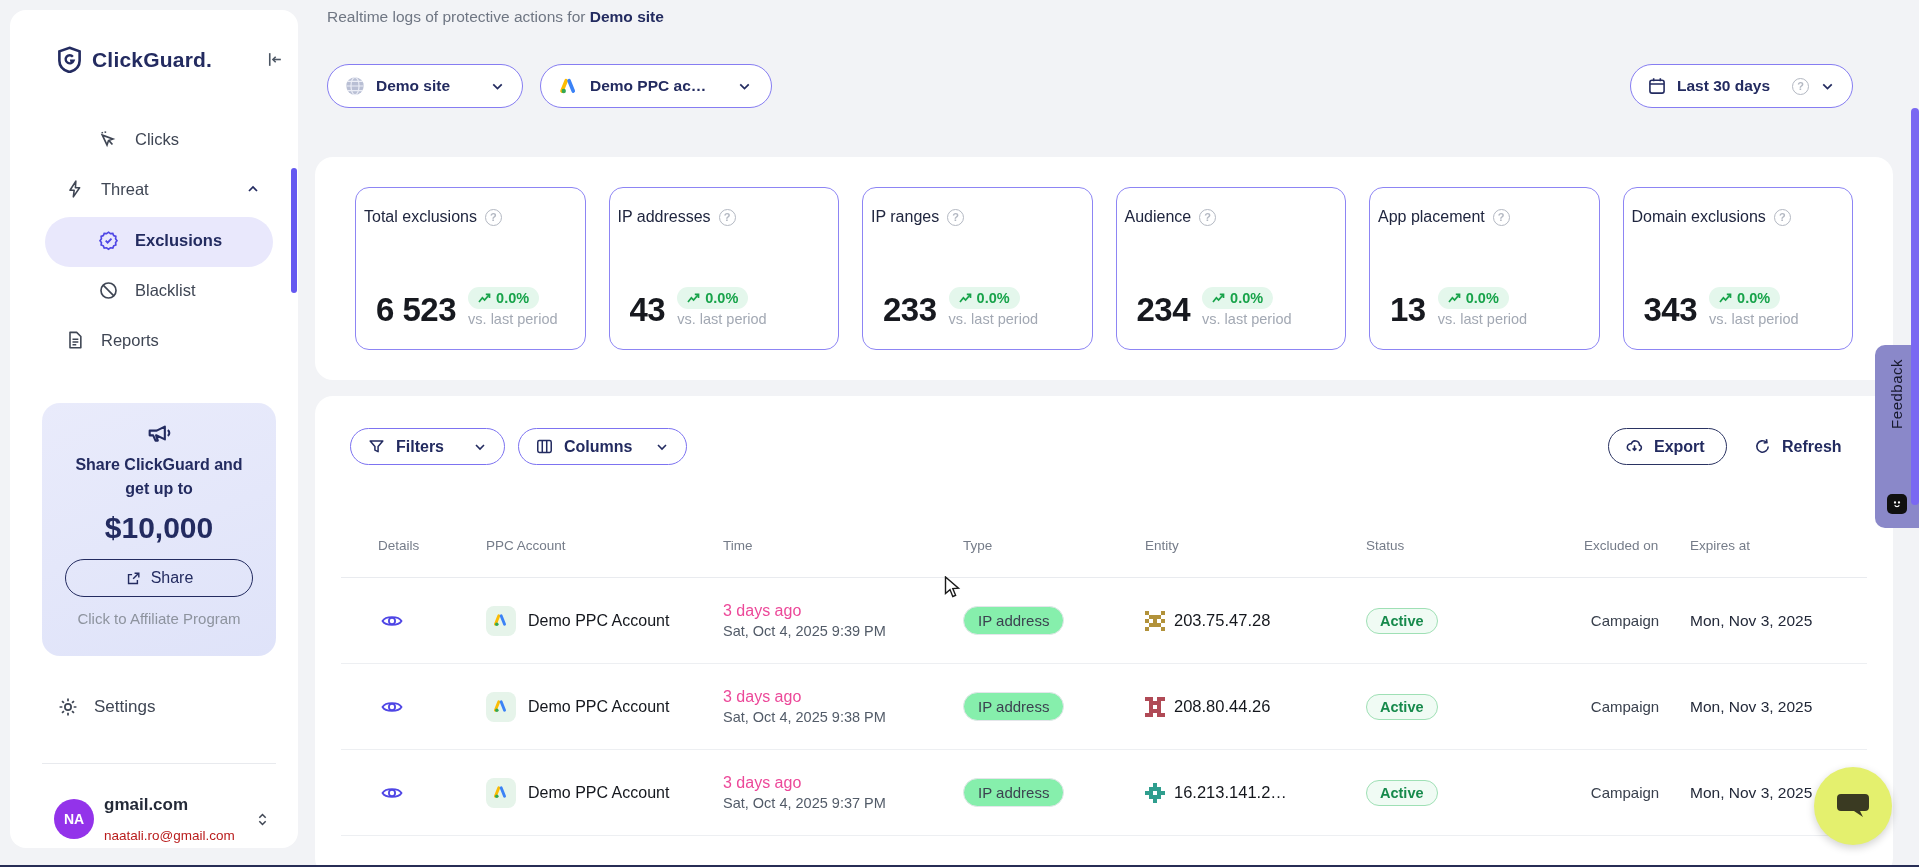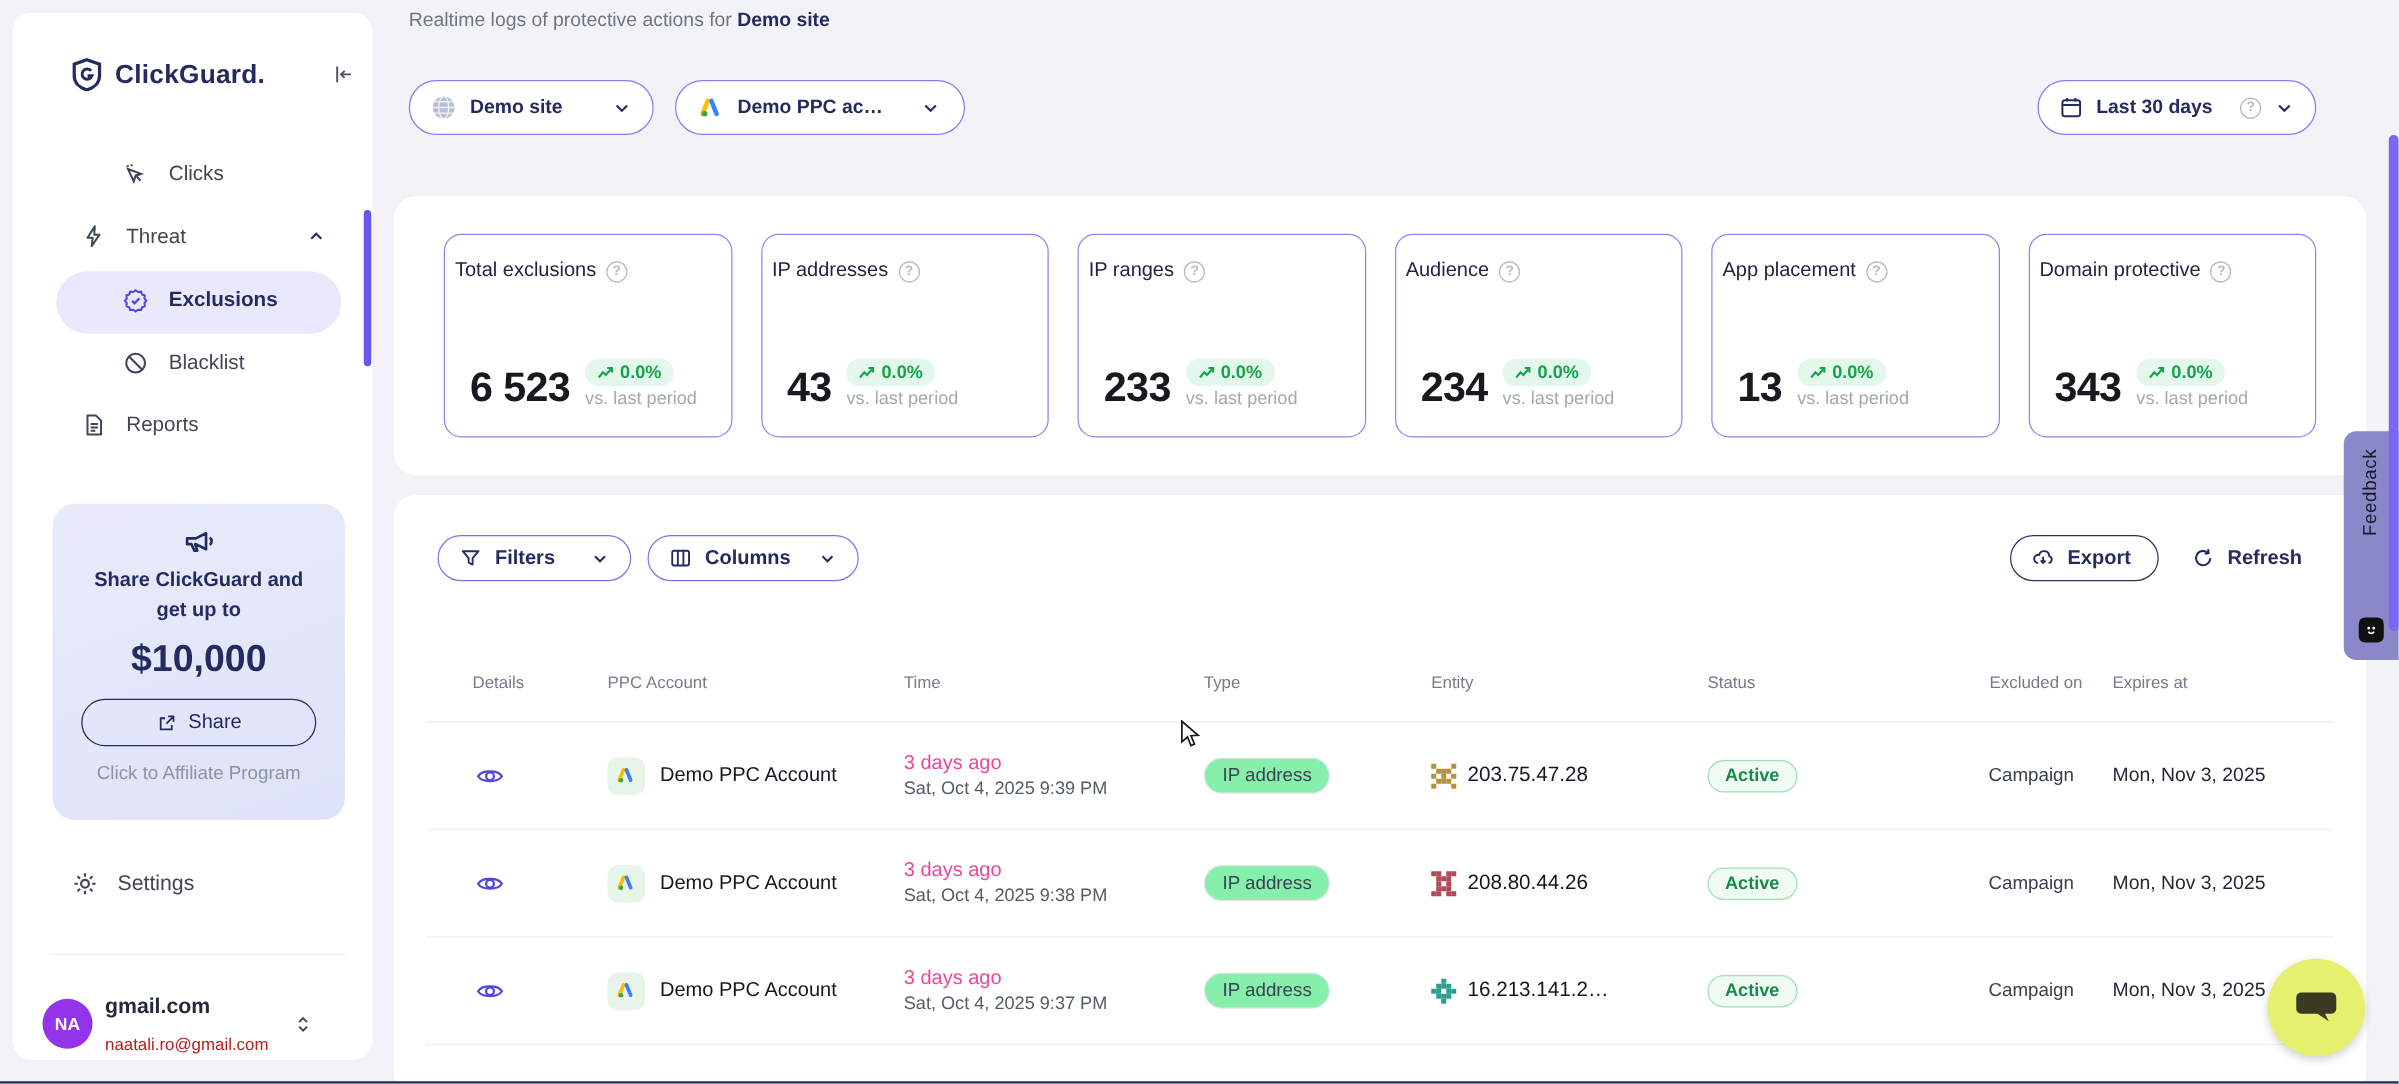--- a/index.html
+++ b/index.html
@@ -21,21 +21,21 @@
   .promo-card { position:absolute; left:32px; top:393px; width:234px; height:253px; border-radius:18px;
     background:linear-gradient(160deg,#e9ebfb 0%,#dfe3f9 100%); text-align:center; }
   .promo-head { margin-top:50px; font-size:16px; font-weight:bold; color:#232b60; line-height:24px; padding:0 20px; }
   .promo-amount { margin-top:10px; font-size:30px; font-weight:bold; color:#232b60; }
   .promo-share { margin:14px auto 0; width:188px; height:38px; border:1.5px solid #232b60; border-radius:19px; background:transparent;
     display:flex; align-items:center; justify-content:center; gap:9px; font-size:16px; color:#232b60; cursor:pointer; }
   .promo-affiliate { margin-top:13px; font-size:15px; color:#8d939e; cursor:pointer; }
   .promo-mega { position:absolute; top:16px; left:0; right:0; display:flex; justify-content:center; }
   .settings-row { position:absolute; left:47px; top:686px; display:flex; align-items:center; gap:15px; font-size:17px; color:#3f4654; cursor:pointer; }
   .sb-divider { position:absolute; left:32px; top:753px; width:234px; height:1px; background:#e8eaee; }
-  .user-row { position:absolute; left:24px; top:785px; width:234px; display:flex; align-items:center; cursor:pointer; }
+  .user-row { position:absolute; left:44px; top:785px; width:234px; display:flex; align-items:center; cursor:pointer; }
   .avatar { width:40px; height:40px; border-radius:50%; color:#fff; font-size:14px; font-weight:bold;
     display:flex; align-items:center; justify-content:center; }
   .user-texts { margin-left:10px; width:150px; }
   .user-name { font-size:17px; font-weight:bold; color:#242a38; }
   .user-email { font-size:13.5px; color:#b91c1c; margin-top:13px; }
   .sb-scroll { position:absolute; left:291px; top:168px; width:6px; height:125px; background:#6458f0; border-radius:3px; }
 
   
   .subtitle { position:absolute; left:327px; top:8px; font-size:15.5px; color:#6f7683; }
   .subtitle b { color:#232b60; }
@@ -65,21 +65,21 @@
   .btn-pill { height:37px; border:1.5px solid #7d73f1; border-radius:19px; background:#fff; display:flex; align-items:center;
     gap:10px; padding:0 16px; font-size:16px; font-weight:bold; color:#232b60; cursor:pointer; position:absolute; top:32px; }
   .btn-filters { left:35px; width:155px; }
   .btn-columns { left:203px; width:169px; }
   .btn-export { left:1293px; width:119px; border-color:#2a3362; }
   .btn-refresh { left:1432px; border:none; padding:0 6px; }
   .tbl { position:absolute; left:26px; top:0; width:1526px; }
   .tbl-grid { display:grid; grid-template-columns:108px 237px 240px 182px 221px 194px 130px 188px; padding-left:37px; align-items:center; }
   .tbl-head { position:absolute; top:118px; width:100%; height:64px; border-bottom:1px solid #e9ebef; font-size:13.5px; color:#757c89; }
   .th { line-height:17px; }
-  .th-center { text-align:right; }
+  .th-center { text-align:left; }
   .logrow { position:absolute; width:100%; height:86px; border-bottom:1px solid #edeff2; cursor:pointer; }
   .r0 { top:182px; } .r1 { top:268px; } .r2 { top:354px; } .r3 { top:440px; }
   .cell-details { padding-left:2px; }
   .eye-btn { cursor:pointer; width:24px; }
   .cell-ppc { display:flex; align-items:center; gap:12px; font-size:16px; color:#14171d; }
   .ads-badge { width:30px; height:30px; border-radius:8px; background:#e6f4ea; display:flex; align-items:center; justify-content:center; flex:none; }
   .cell-time .t1 { font-size:16px; color:#ec4899; }
   .cell-time .t2 { font-size:14.5px; color:#525b68; margin-top:3px; }
   .type-pill { display:inline-block; background:#86efac; border:1px solid #e4e6ea; border-radius:15px; padding:5px 14px; font-size:15px; color:#3c4250; }
   .cell-entity { display:flex; align-items:center; gap:9px; font-size:16.5px; color:#14171d; }
@@ -390,21 +390,21 @@
           </span>
           <span>0.0%</span>
         </span>
         <span class="stat-caption">vs. last period</span>
       </span>
     </div>
   </div>
 
   <div class="stat-card">
     <div class="stat-head">
-      <span class="stat-label">Domain protective</span>
+      <span class="stat-label">Domain exclusions</span>
       <span class="help-dot">?</span>
     </div>
     <div class="stat-bottom">
       <span class="stat-value">343</span>
       <span class="trend-col">
         <span class="trend-pill">
           <span>
             <svg width="13" height="11" viewBox="0 0 13 11" fill="none" stroke="#17a34a" stroke-width="1.7">
                 <path d="M1 9 4.4 4.8 6.6 7 11.5 1.4"></path>
                 <path d="M7.8 1.4 H11.5 V5"></path>

